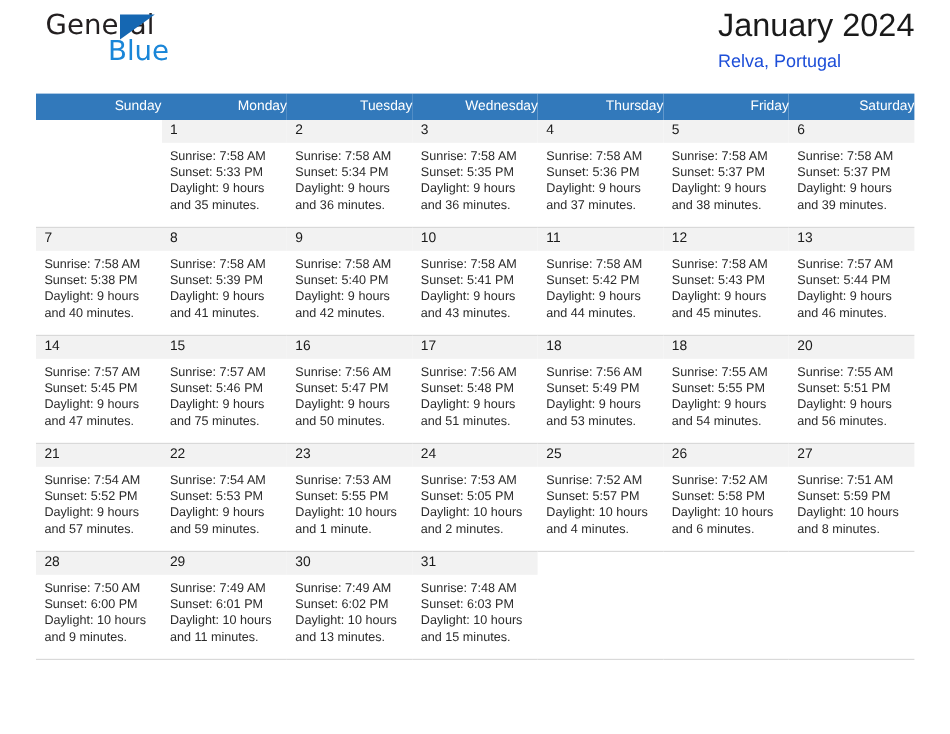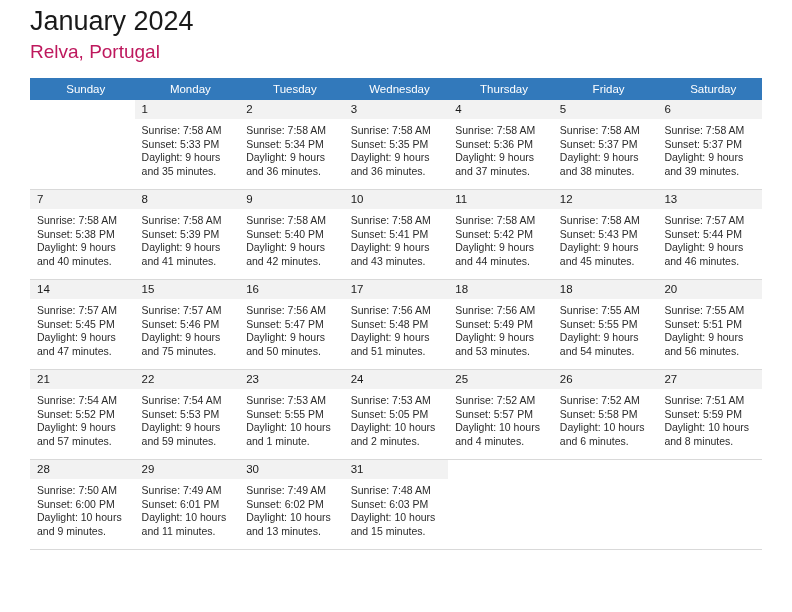--- a/index.html
+++ b/index.html
@@ -65,39 +65,39 @@
   .titles {
     padding-top: 4px;
   }
   .cal-title {
     font-size: 27px;
     color: #1a1a1a;
     line-height: 34px;
     white-space: nowrap;
   }
   .cal-subtitle {
-    font-size: 19px;
-    color: #be185d;
+    font-size: 15px;
+    color: #1d4ed8;
     line-height: 22px;
     margin-top: 3px;
     white-space: nowrap;
   }
 
   
   .calendar {
     width: 732px;
     border-collapse: collapse;
     table-layout: fixed;
   }
   .calendar th {
     background: #3279bb;
     color: #ffffff;
     font-size: 11.5px;
     font-weight: normal;
-    text-align: center;
+    text-align: right;
     padding: 5px 0 5px 7px;
     height: 12px;
     border: none;
   }
   .calendar td {
     vertical-align: top;
     padding: 0;
     border: none;
     border-bottom: 1px solid #d9d9d9;
     height: 89px;
@@ -131,20 +131,25 @@
     white-space: nowrap;
   }
 </style>
 </head>
 <body>
 
 <div class="page">
 
   <div class="header">
 
+    <div class="brand">
+      <span class="brand-general">General</span>
+      <span class="brand-triangle"></span>
+      <span class="brand-blue">Blue</span>
+    </div>
 
     <div class="titles">
       <div class="cal-title">January 2024</div>
       <div class="cal-subtitle">Relva, Portugal</div>
     </div>
 
   </div>
 
   <table class="calendar">
     <thead>

